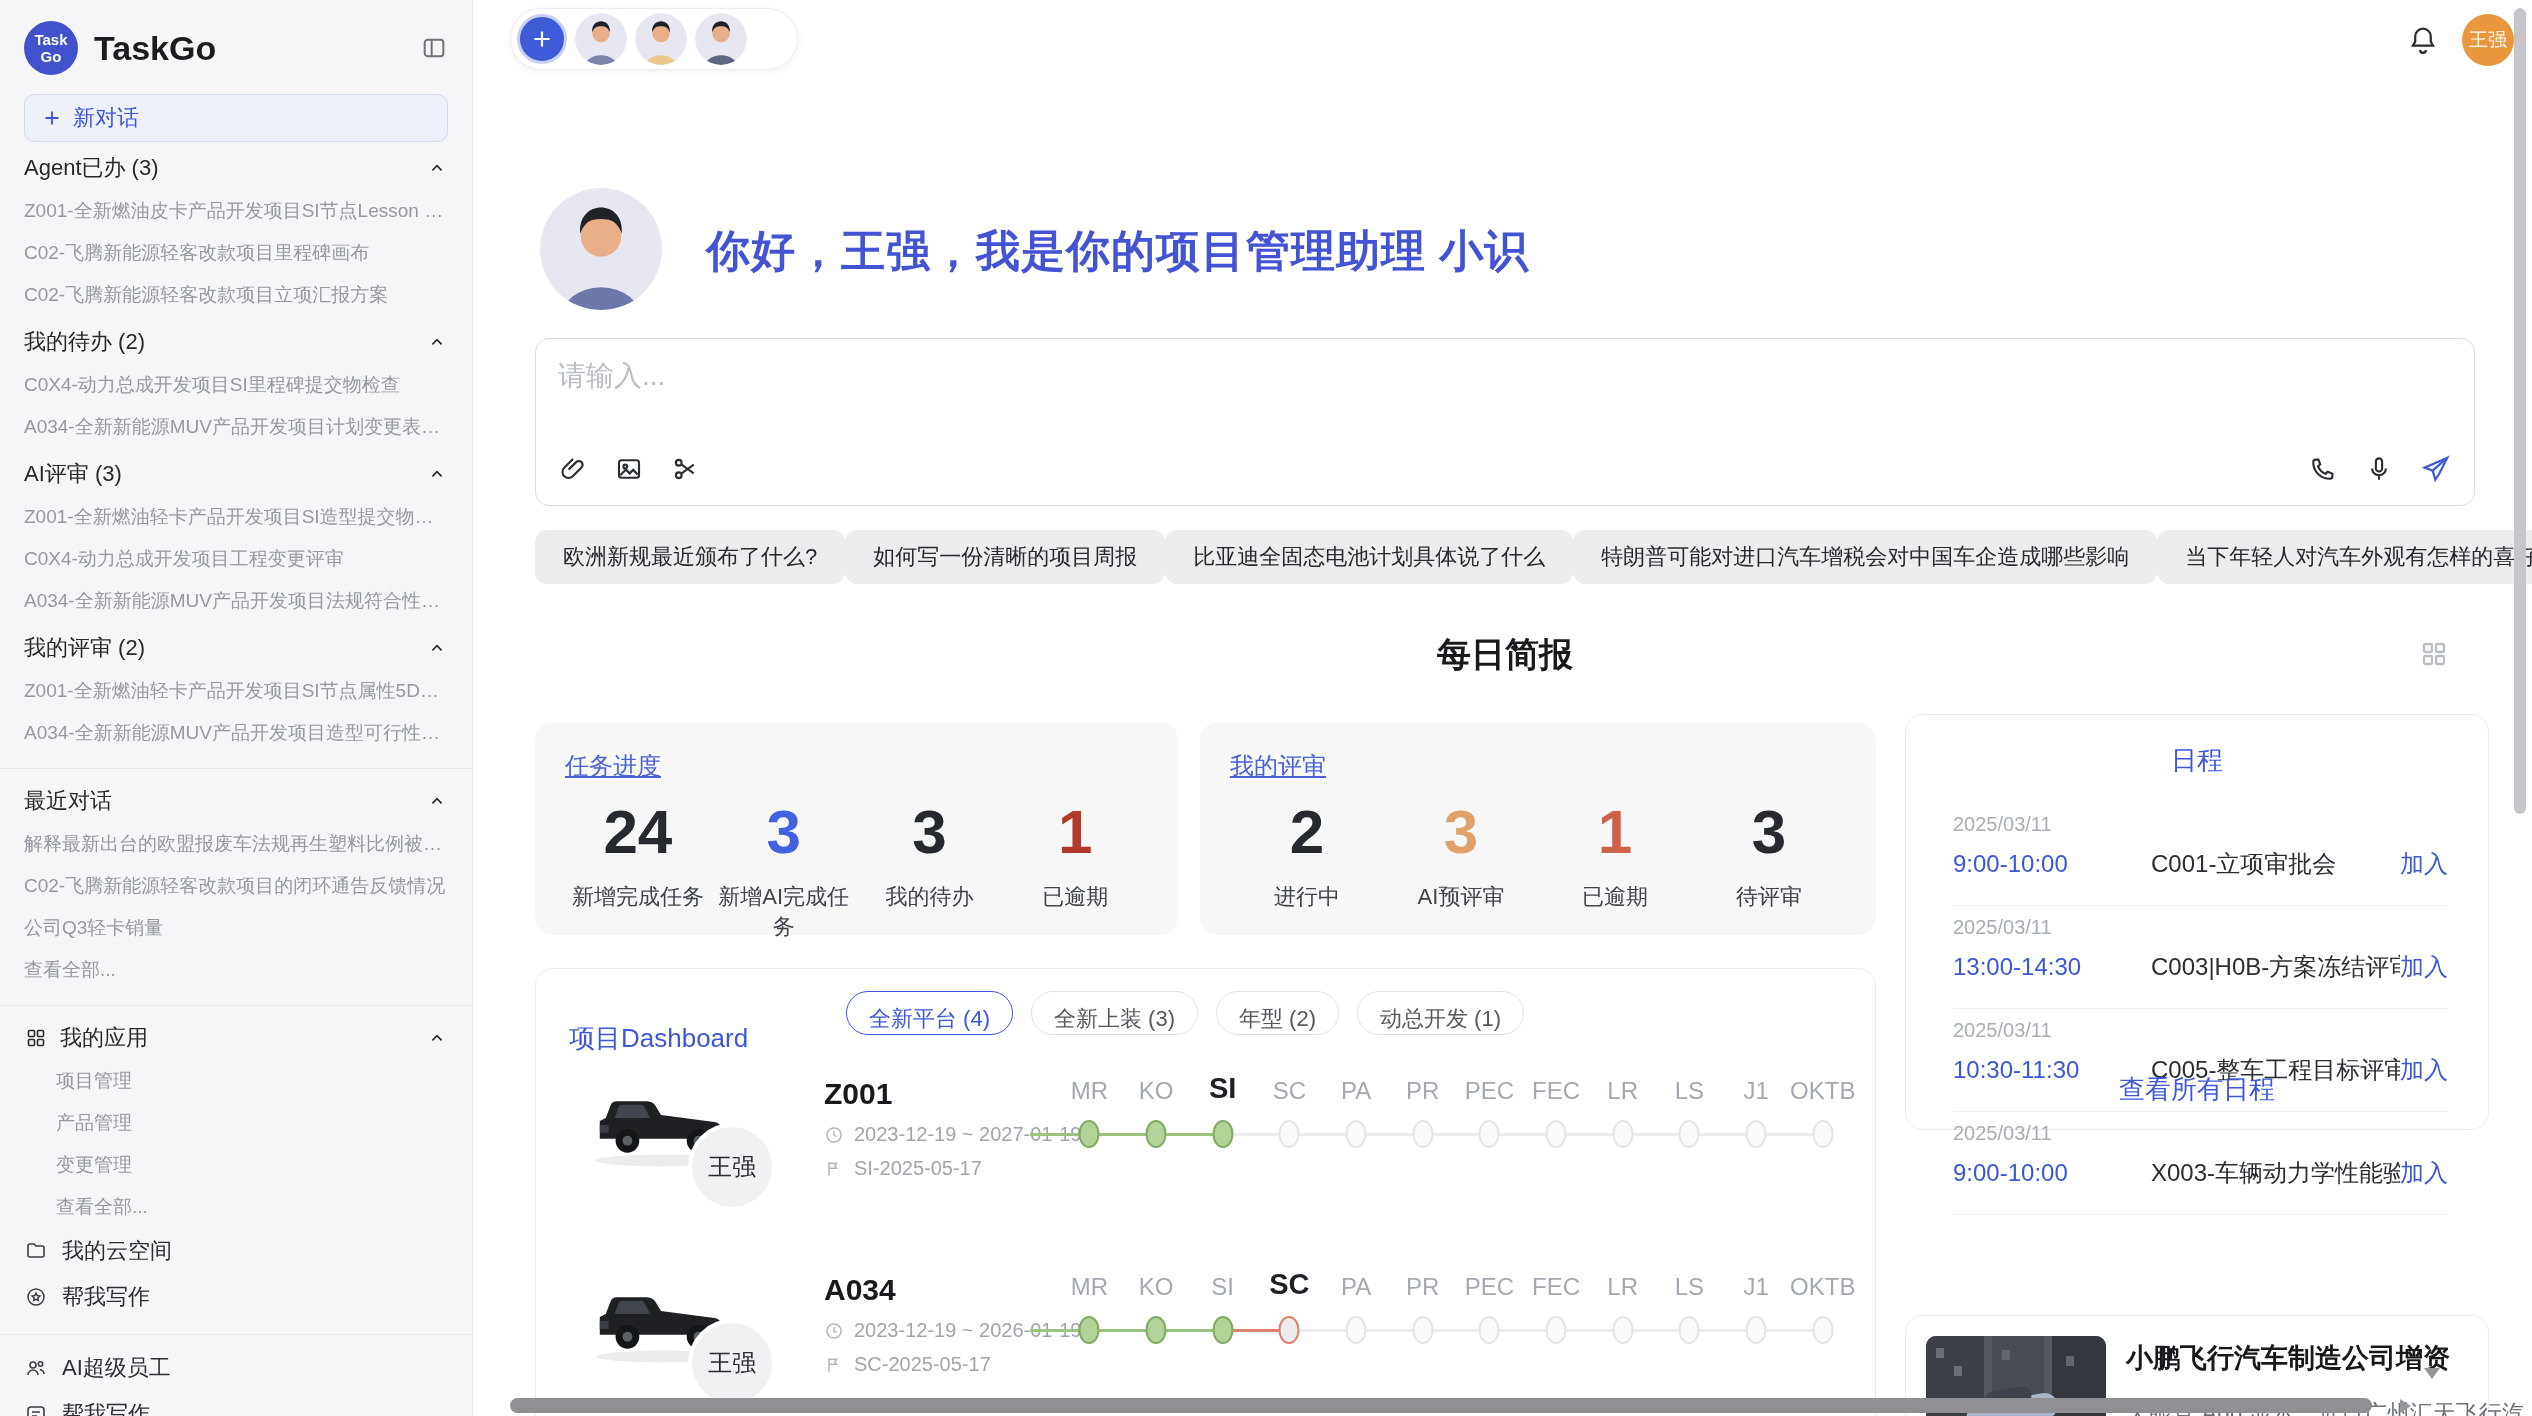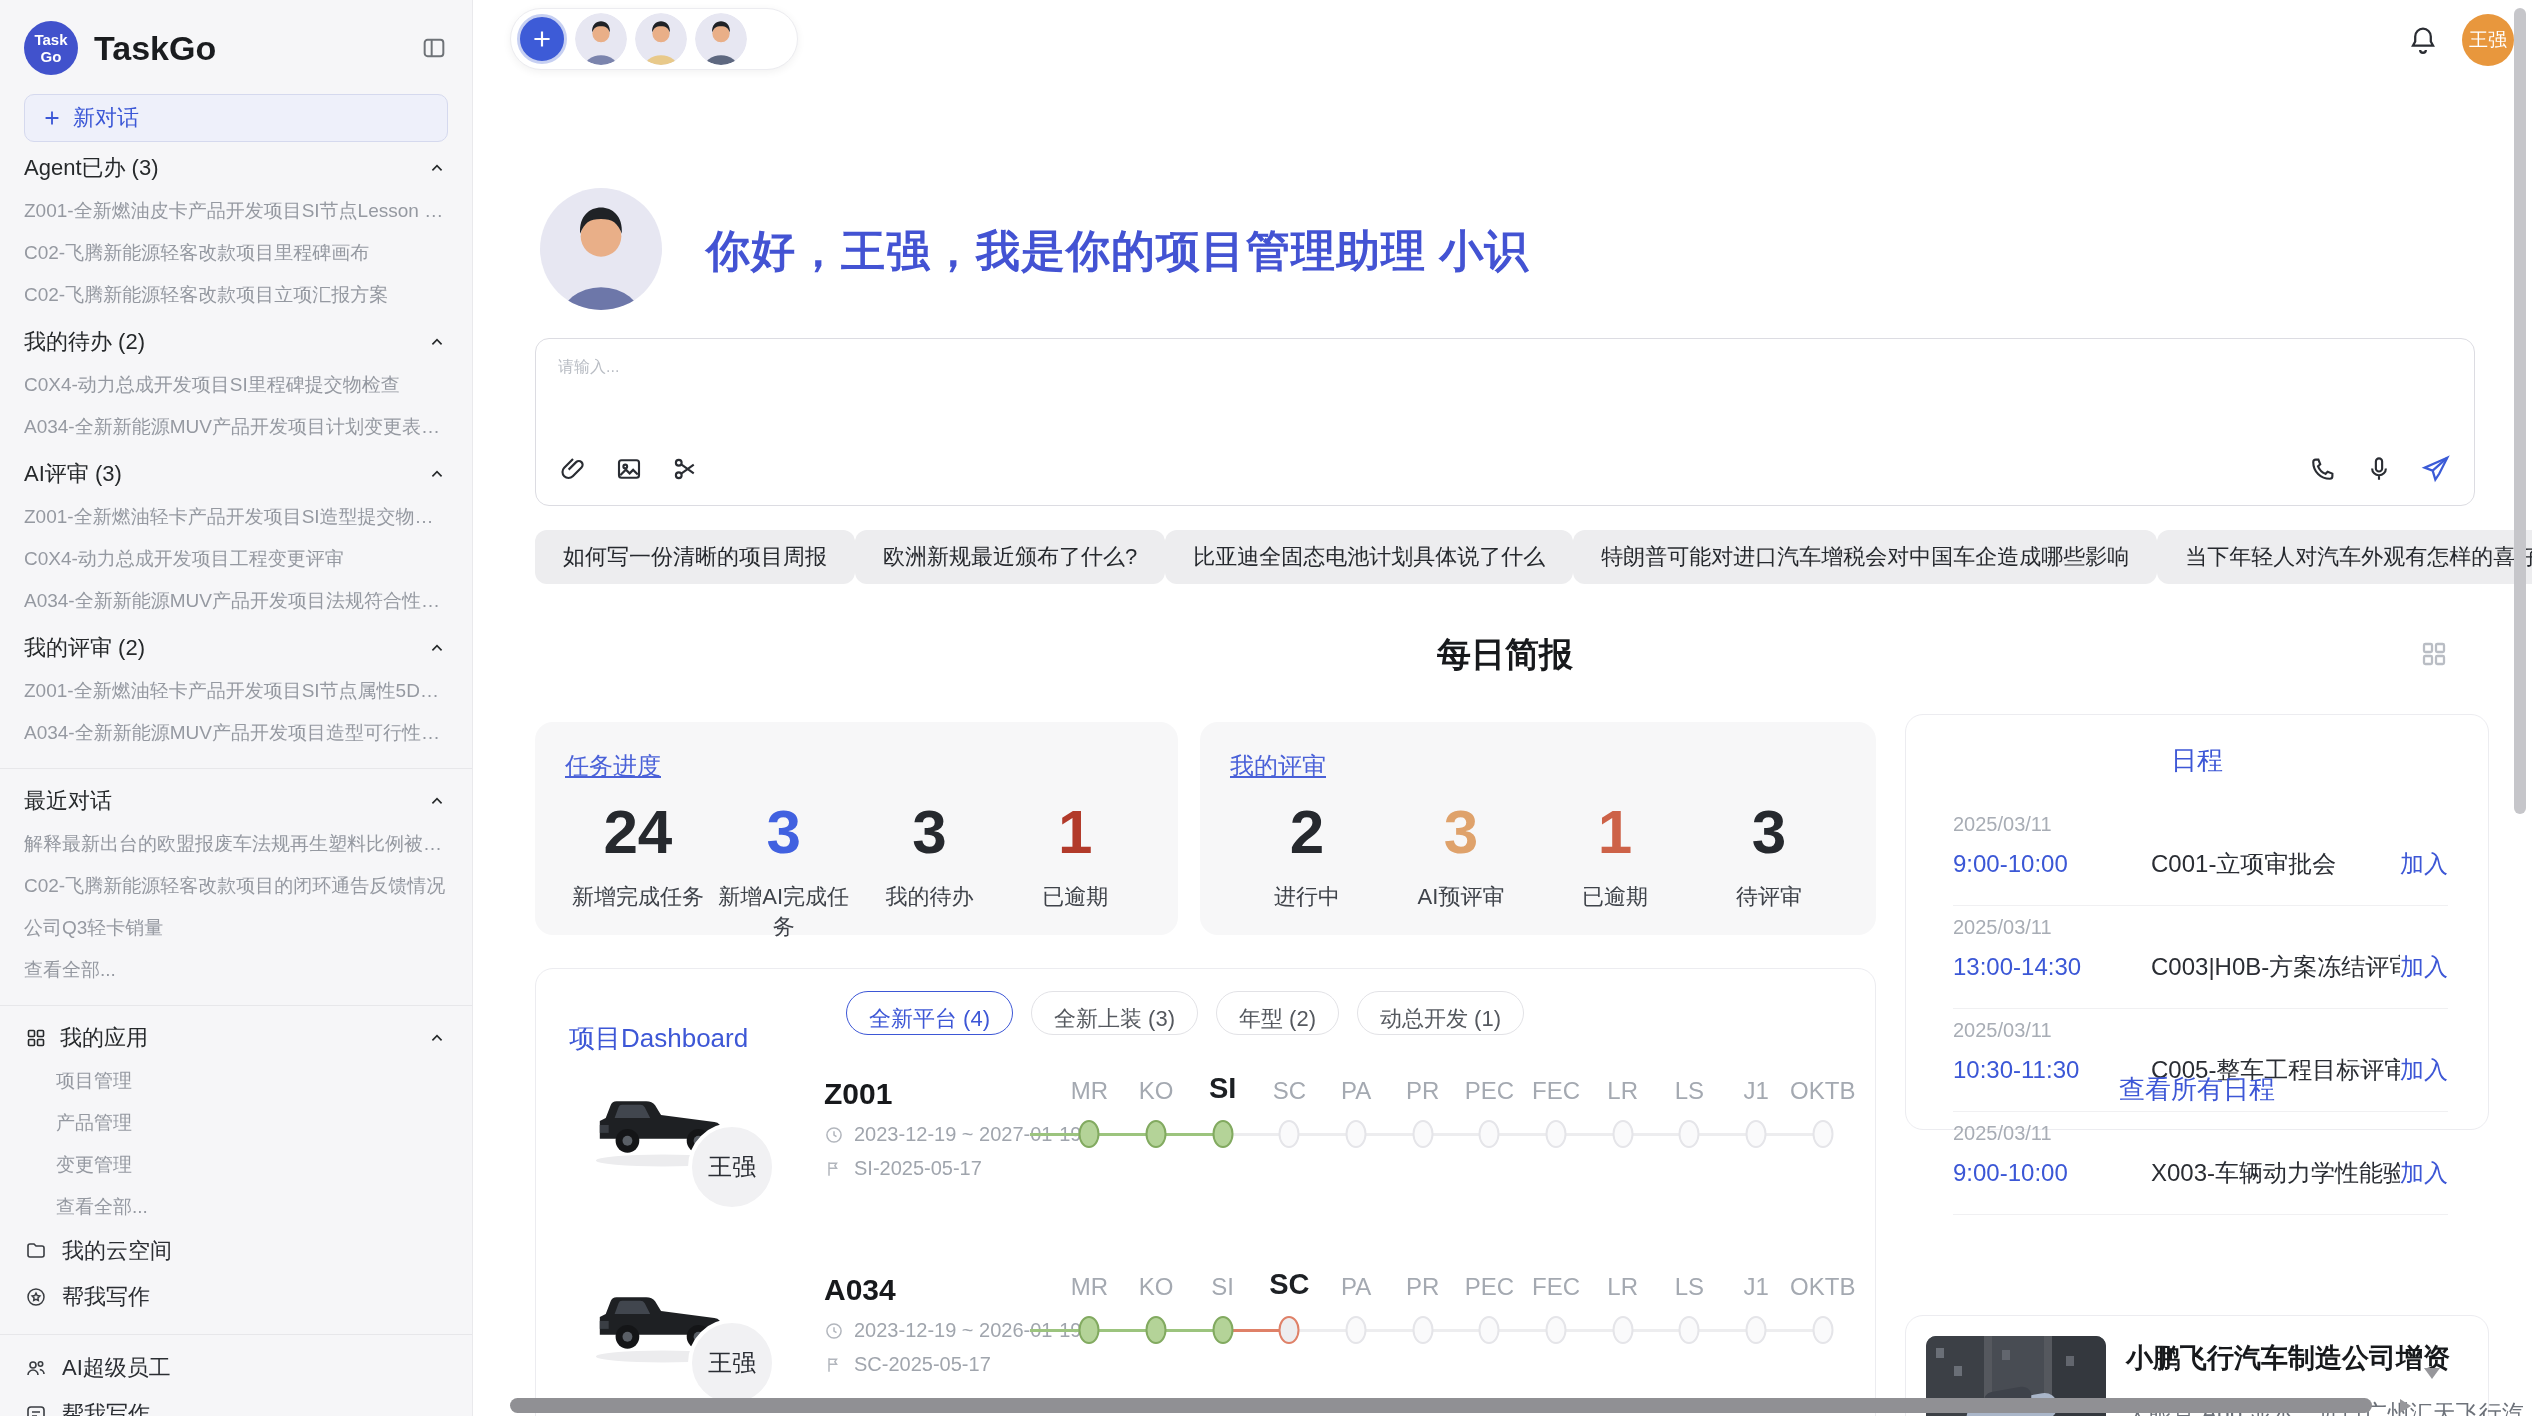--- a/index.html
+++ b/index.html
@@ -46,21 +46,21 @@
     display:flex; align-items:center; justify-content:center; font-size:19px; cursor:pointer; }
 
   
   .greet { position:absolute; left:540px; top:188px; display:flex; align-items:center; gap:44px; }
   .greet-text { font-size:44px; font-weight:700; color:#4353d3; letter-spacing:1px; }
 
   
   .input-card { position:absolute; left:535px; top:338px; width:1940px; height:168px;
     border:1px solid #dcdce2; border-radius:14px; background:#fff; display:flex;
     flex-direction:column; padding:18px 22px 16px; }
-  .chat-input { flex:1; border:none; outline:none; resize:none; font-size:16px;
+  .chat-input { flex:1; border:none; outline:none; resize:none; font-size:28px;
     font-family:inherit; color:#26292e; background:transparent; }
   .chat-input::placeholder { color:#b9bdc4; }
   .input-tools { display:flex; align-items:center; height:40px; gap:26px; color:#2a2d33; }
   .input-tools .spacer { flex:1; }
   .tool { cursor:pointer; }
   .send { color:#3b5bd7; }
 
   
   .chips-row { position:absolute; left:535px; top:530px; width:1940px; display:flex;
     justify-content:space-between; }
@@ -433,22 +433,22 @@
       <span class="icon tool send">
         <svg width="32" height="32" viewBox="0 0 24 24" fill="none" stroke="currentColor" stroke-width="1.7">
             <path d="M20.5 3.5L3.5 11l6 2.2L11.5 20l3-4.6 6-11.9z"></path>
             <path d="M9.5 13.2l11-9.7"></path>
           </svg>
       </span>
     </div>
   </div>
 
   <div class="chips-row" id="chipsRow">
+      <button class="chip">欧洲新规最近颁布了什么?</button>
       <button class="chip">如何写一份清晰的项目周报</button>
-      <button class="chip">欧洲新规最近颁布了什么?</button>
       <button class="chip">比亚迪全固态电池计划具体说了什么</button>
       <button class="chip">特朗普可能对进口汽车增税会对中国车企造成哪些影响</button>
       <button class="chip">当下年轻人对汽车外观有怎样的喜好趋势</button>
     </div>
 
   <div class="brief-title">每日简报</div>
   <span class="icon brief-grid-btn">
     <svg width="32" height="32" viewBox="0 0 24 24" fill="none" stroke="currentColor" stroke-width="1.7">
         <rect x="4.5" y="4.5" width="6" height="6" rx="1"></rect>
         <rect x="13.5" y="4.5" width="6" height="6" rx="1"></rect>

